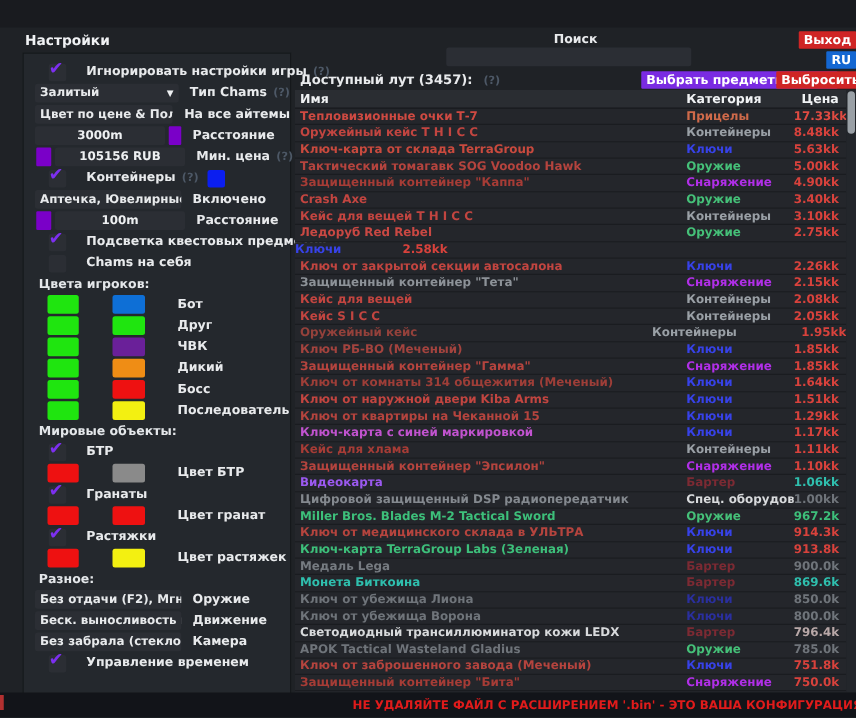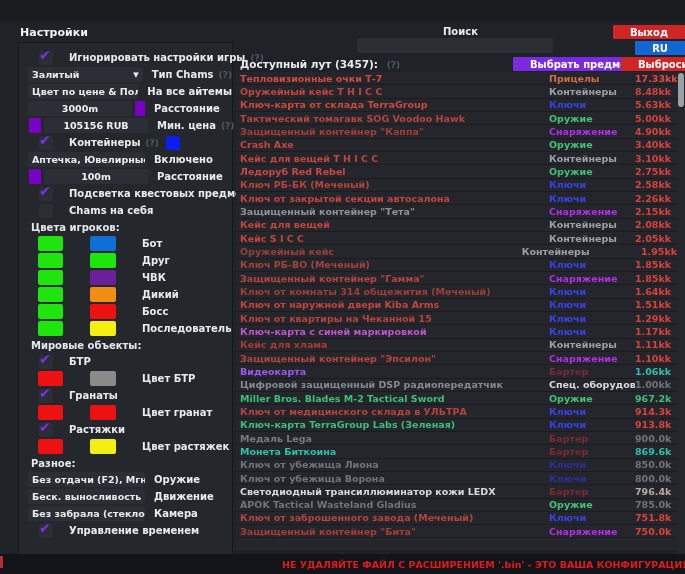--- a/index.html
+++ b/index.html
@@ -40,21 +40,21 @@
   .swatch-left { width:12px; height:15px; margin-right:3px; flex:0 0 12px; border-radius:1px; }
   .swatch-big { width:14px; height:14px; margin-left:7px; border-radius:2px; }
   .colorrow { height:17px; display:flex; align-items:center; }
   .colorrow .s1 { width:25px; height:15px; margin-left:10px; border-radius:2px; }
   .colorrow .s2 { width:26px; height:15px; margin-left:27px; border-radius:2px; }
   .colorrow .rowlabel { font-size:10px; margin-left:26px; white-space:nowrap; }
 
   
   .search-label { position:absolute; left:443px; top:26px; font-size:10px; }
   .search-input { position:absolute; left:357px; top:38px; width:196px; height:15px; background:#2b2e34; border:none; border-radius:2px; color:#eef0f2; font-size:10px; padding:0 5px; font-family:inherit; }
-  .btn { position:absolute; height:14px; display:flex; align-items:center; justify-content:center; font-size:10px; color:#fff; border-radius:1px; padding:0 17px; white-space:nowrap; cursor:pointer; }
+  .btn { position:absolute; height:14px; display:flex; align-items:center; justify-content:center; font-size:10px; color:#fff; border-radius:1px; padding:0 4px; white-space:nowrap; cursor:pointer; }
   .btn-exit { right:0; top:25px; background:#cf2525; }
   .btn-lang { right:0; top:41px; background:#1467d2; }
   .btn-kappa { left:513px; top:57px; background:#7a2be2; }
   .btn-dropall { left:621px; top:57px; background:#cf2525; }
   .loot-title { position:absolute; left:240px; top:58px; font-size:10.5px; }
   .loot-title .hint { font-size:9px; }
 
   
   .table { position:absolute; left:236px; top:72px; width:441px; height:482px; display:flex; flex-direction:column; }
   .thead { flex:0 0 15px; background:#2a2d32; display:flex; align-items:center; font-size:10px; color:#f0f2f4; border-bottom:1px solid #17191d; }
@@ -276,20 +276,25 @@
 <div class="btn btn-lang">RU</div>
 <div class="btn btn-kappa">Выбрать предметы каппа</div>
 <div class="btn btn-dropall">Выбросить все</div>
 
 <div class="loot-title">
   <span>Доступный лут (3457):</span>
   <span class="hint">(?)</span>
 </div>
 
 <div class="table">
+  <div class="thead">
+    <span class="c-name">Имя</span>
+    <span class="c-cat">Категория</span>
+    <span class="c-price">Цена</span>
+  </div>
   <div class="tbody">
 
       <div class="trow">
         <span class="c-name" style="color: rgb(207, 74, 66);">Тепловизионные очки Т-7</span>
         <span class="c-cat" style="color: rgb(207, 106, 74);">Прицелы</span>
         <span class="c-price" style="color: rgb(224, 75, 66);">17.33kk</span>
       </div>
 
       <div class="trow">
         <span class="c-name" style="color: rgb(194, 69, 64);">Оружейный кейс T H I C C</span>
@@ -327,21 +332,20 @@
         <span class="c-price" style="color: rgb(216, 66, 60);">3.10kk</span>
       </div>
 
       <div class="trow">
         <span class="c-name" style="color: rgb(201, 72, 67);">Ледоруб Red Rebel</span>
         <span class="c-cat" style="color: rgb(69, 192, 120);">Оружие</span>
         <span class="c-price" style="color: rgb(216, 66, 60);">2.75kk</span>
       </div>
 
       <div class="trow">
-        <span class="c-name" style="color: rgb(181, 68, 62);">Ключ РБ-БК (Меченый)</span>
         <span class="c-cat" style="color: rgb(55, 66, 232);">Ключи</span>
         <span class="c-price" style="color: rgb(216, 66, 60);">2.58kk</span>
       </div>
 
       <div class="trow">
         <span class="c-name" style="color: rgb(194, 69, 64);">Ключ от закрытой секции автосалона</span>
         <span class="c-cat" style="color: rgb(55, 66, 232);">Ключи</span>
         <span class="c-price" style="color: rgb(216, 66, 60);">2.26kk</span>
       </div>
 

